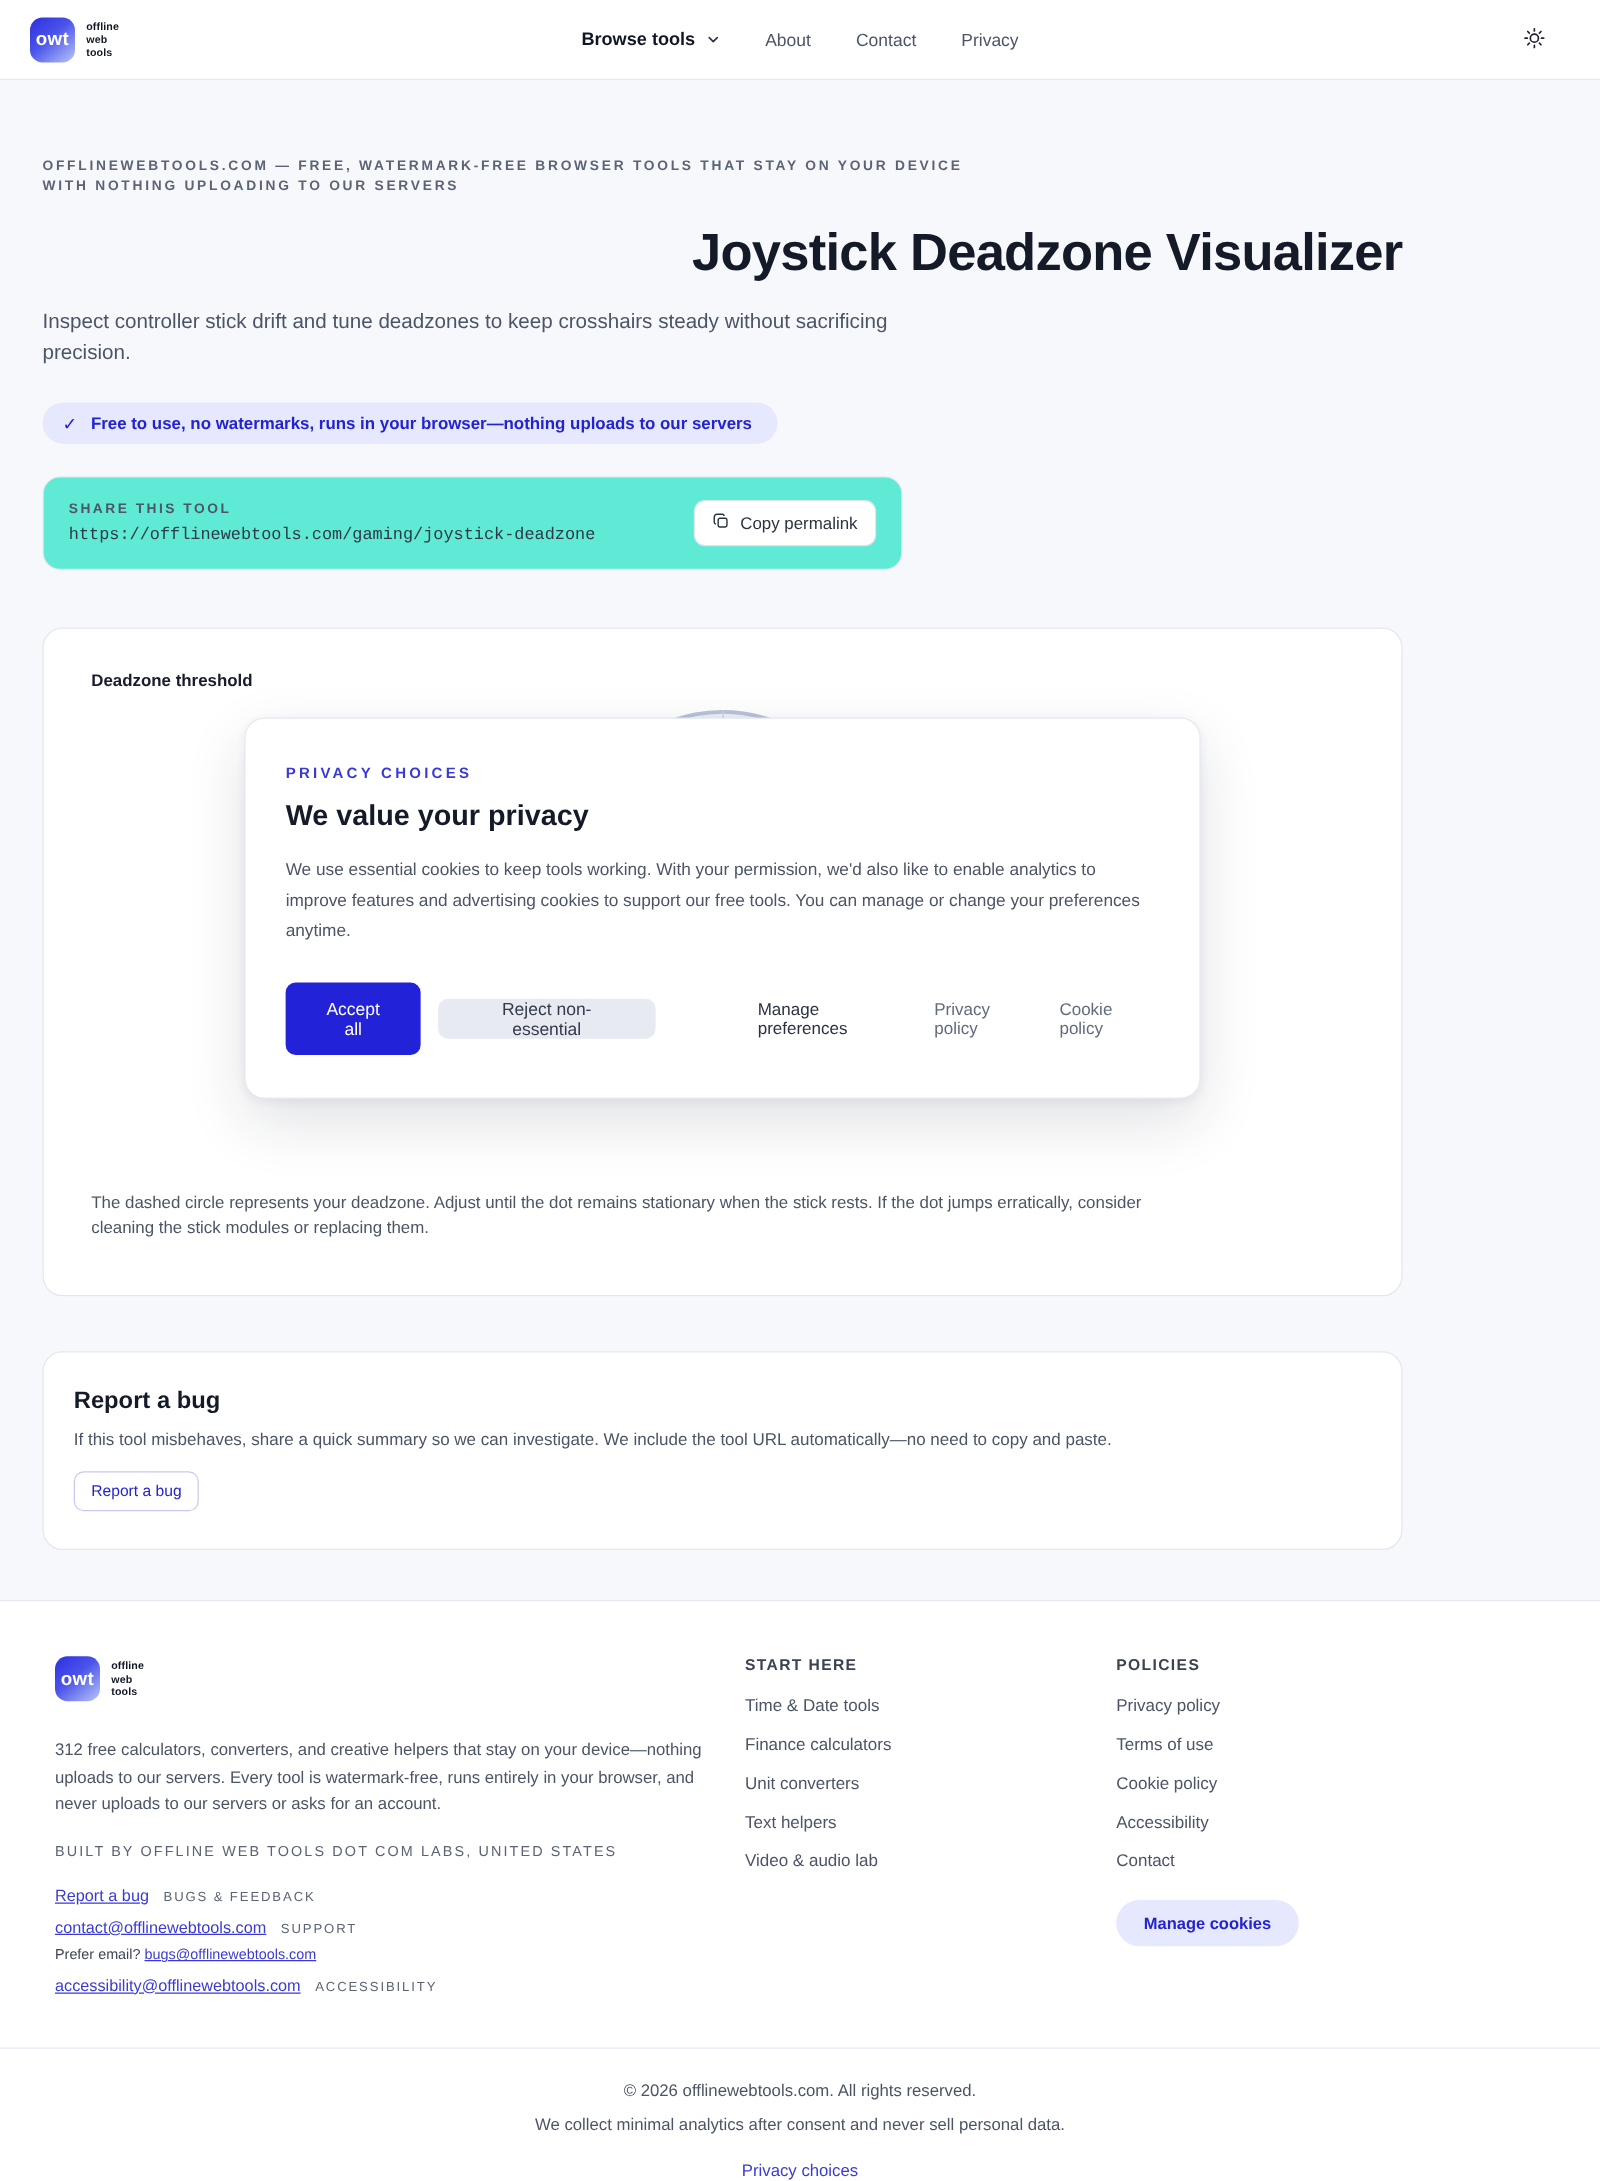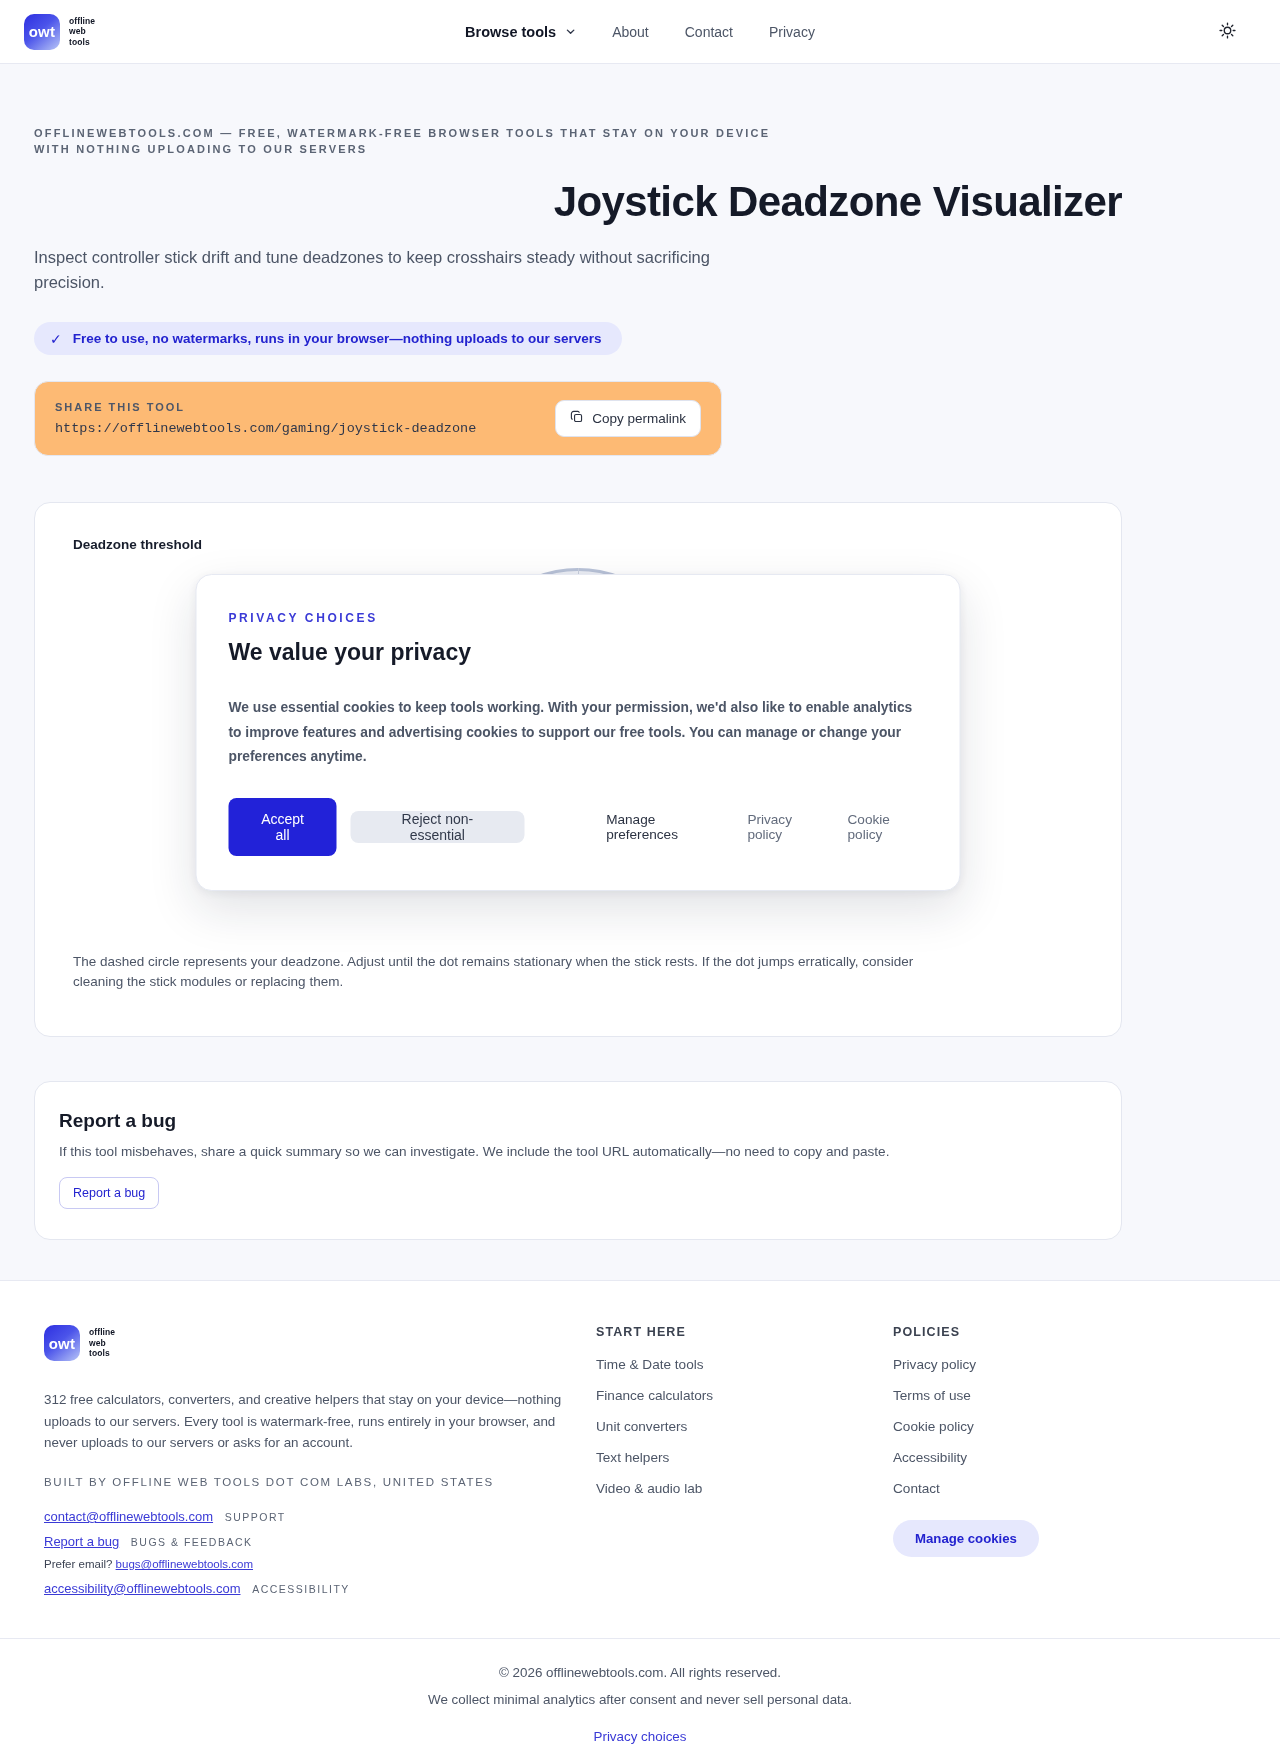--- a/index.html
+++ b/index.html
@@ -76,21 +76,21 @@
   .pill-free {
     margin-top: 26px; display: inline-flex; align-items: center; gap: 11px;
     background: #e6e8fd; color: #2323cf; border-radius: 999px;
     padding: 9px 20px 9px 16px; font-size: 13.5px; font-weight: 700;
   }
   .pill-free .check { font-size: 14px; line-height: 1; }
 
   
   .share-card {
     margin-top: 26px; width: 688px;
-    background: #fdba74; border: 1px solid #e4e7f0; border-radius: 14px;
+    background: #5eead4; border: 1px solid #e4e7f0; border-radius: 14px;
     padding: 18px 20px; display: flex; align-items: center; justify-content: space-between;
   }
   .share-label {
     font-size: 11px; font-weight: 700; letter-spacing: 2px;
     color: #4d5costume; color: #4d5668; text-transform: uppercase;
   }
   .share-url {
     margin-top: 8px; font-family: "Liberation Mono", "DejaVu Sans Mono", monospace;
     font-size: 13.5px; color: #30374a;
   }
@@ -201,21 +201,21 @@
     padding: 36px 32px 34px; z-index: 30;
   }
   .modal-eyebrow {
     font-size: 12px; font-weight: 700; letter-spacing: 2.6px;
     color: #3a3ad6; text-transform: uppercase;
   }
   .modal h2 {
     margin: 14px 0 0; font-size: 23px; font-weight: 700; color: #151a28;
   }
   .modal p {
-    margin: 30px 0 0; font-size: 13.8px; line-height: 1.78; color: #4c5566; font-weight: bold;
+    margin: 18px 0 0; font-size: 13.8px; line-height: 1.78; color: #4c5566;
   }
   .modal-actions {
     margin-top: 28px; display: flex; align-items: center; gap: 14px;
   }
   .btn-accept {
     background: #2222d8; color: #fff; border: none; border-radius: 8px;
     padding: 13px 24px; font-size: 14px; cursor: pointer; font-family: inherit;
   }
   .btn-reject {
     background: #e7eaf1; color: #323a4b; border: none; border-radius: 8px;
@@ -344,26 +344,26 @@
           <span>web</span><br>
           <span>tools</span>
         </span>
       </div>
 
       <p class="f-blurb">312 free calculators, converters, and creative helpers that stay on your device—nothing uploads to our servers. Every tool is watermark-free, runs entirely in your browser, and never uploads to our servers or asks for an account.</p>
       <div class="f-built">BUILT BY OFFLINE WEB TOOLS DOT COM LABS, UNITED STATES</div>
 
       <div class="f-contacts">
         <div class="f-contact-row">
+          <a class="f-link" href="#">Report a bug</a>
+          <span class="f-tag">BUGS &amp; FEEDBACK</span>
+        </div>
+        <div class="f-contact-row">
           <a class="f-link" href="#">contact@offlinewebtools.com</a>
           <span class="f-tag">SUPPORT</span>
-        </div>
-        <div class="f-contact-row">
-          <a class="f-link" href="#">Report a bug</a>
-          <span class="f-tag">BUGS &amp; FEEDBACK</span>
         </div>
         <div class="f-contact-row f-prefer">
           <span>Prefer email?</span>
           <a class="f-link" href="#">bugs@offlinewebtools.com</a>
         </div>
         <div class="f-contact-row">
           <a class="f-link" href="#">accessibility@offlinewebtools.com</a>
           <span class="f-tag">ACCESSIBILITY</span>
         </div>
       </div>

